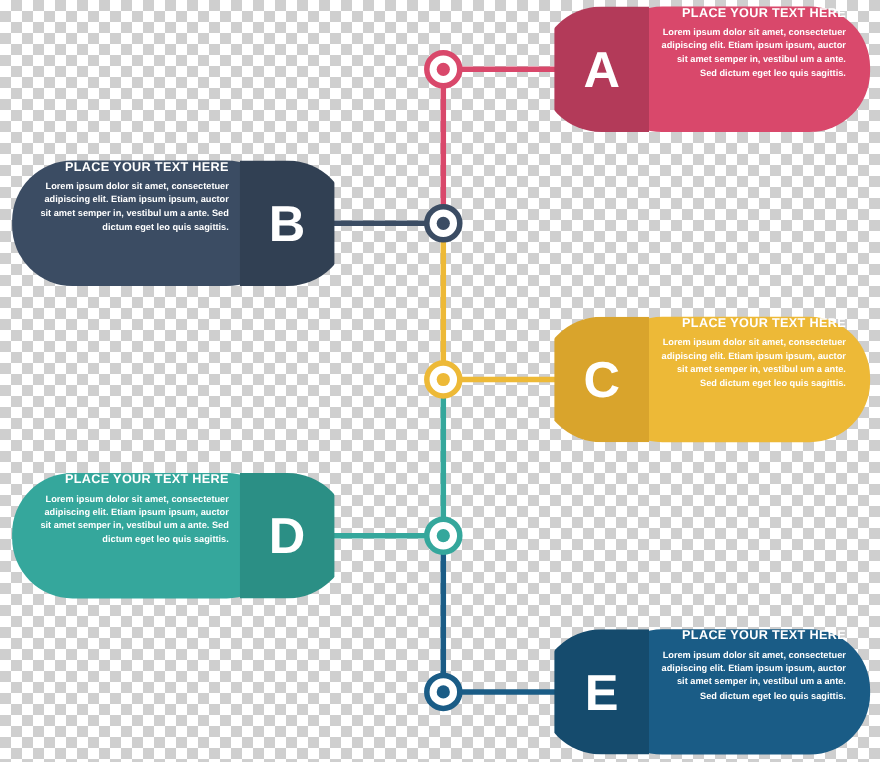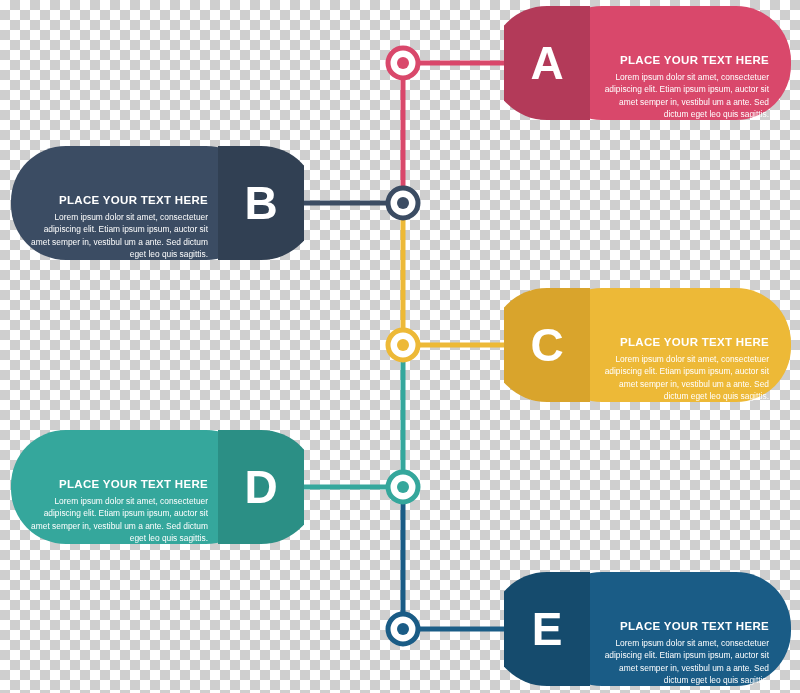--- a/index.html
+++ b/index.html
@@ -61,34 +61,34 @@
     font-weight: bold;
     line-height: 1;
     z-index: 5;
   }
   .panel .texts {
     position: absolute;
     top: 0;
     height: 100%;
     display: flex;
     flex-direction: column;
-    justify-content: flex-end;
+    justify-content: flex-start;
     z-index: 4;
   }
   .panel .heading {
     color: #ffffff;
     font-size: 11.5px;
     font-weight: bold;
     letter-spacing: 0.3px;
     margin-bottom: 5px;
   }
   .panel .para {
     color: #ffffff;
     font-size: 8.4px;
-    font-weight: normal;
+    font-weight: bold;
     line-height: 1.45;
   }
   
   .panel.right .cap { left: 0; }
   .panel.right .letter { left: 0; }
   .panel.right .body { left: 43px; right: 0; }
   .panel.right .texts { left: 96px; right: 22px; text-align: right; align-items: flex-end; }
   
   .panel.left .cap { right: 0; }
   .panel.left .letter { right: 0; }

